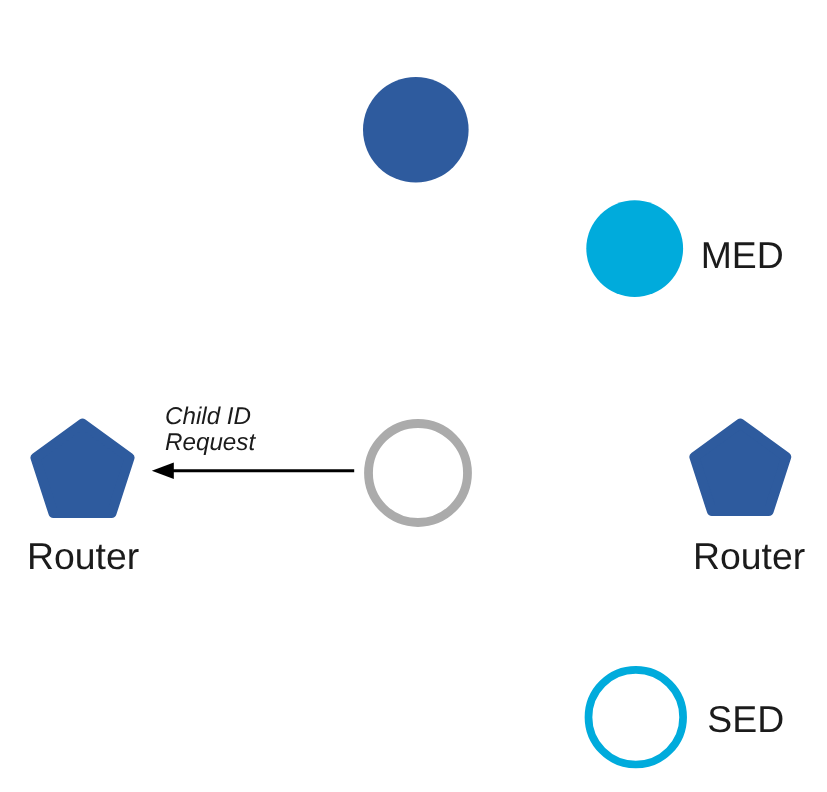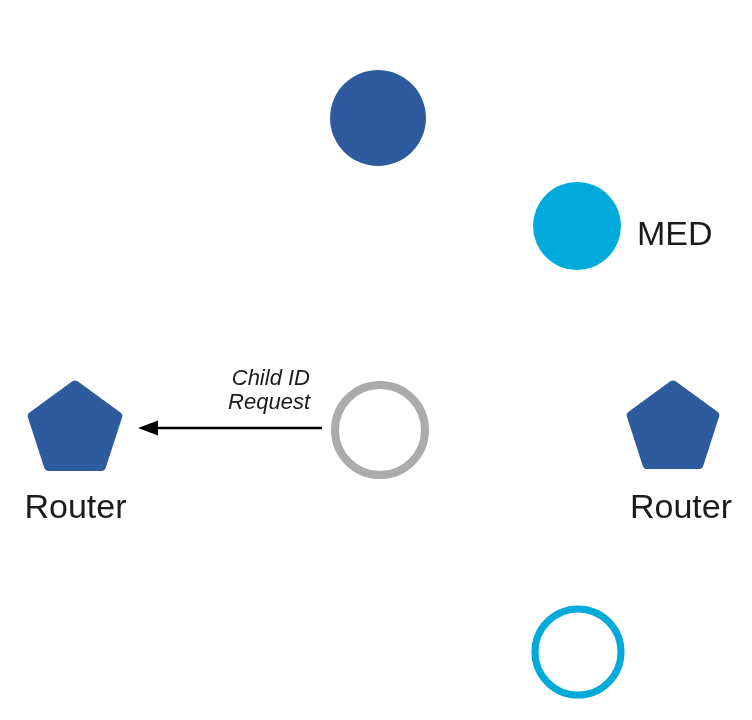--- a/index.html
+++ b/index.html
@@ -26,21 +26,21 @@
   .label.centered { text-align: center; }
   .edge-label {
     position: absolute;
     left: 150px;
     top: 366px;
     width: 160px;
     font-size: 22px;
     line-height: 24px;
     font-style: italic;
     color: #1b1b1b;
-    text-align: right;
+    text-align: left;
     white-space: pre-line;
   }
   .reed-label   { left: 294px; top: 25px;  width: 160px; }
   .med-label    { left: 637px; top: 216px; text-align: right; }
   .router-left-label  { left: 5px;   top: 489px; width: 141px; }
   .router-right-label { left: 611px; top: 489px; width: 140px; }
   .sed-label    { left: 643px; top: 637px; }
 </style>
 </head>
 <body>
@@ -70,14 +70,15 @@
 
   <div class="label med-label">MED</div>
 
   <div class="edge-label">Child ID
 Request</div>
 
   <div class="label centered router-left-label">Router</div>
 
   <div class="label centered router-right-label">Router</div>
 
+  <div class="label sed-label">SED</div>
 
 </div>
 
 </body></html>

